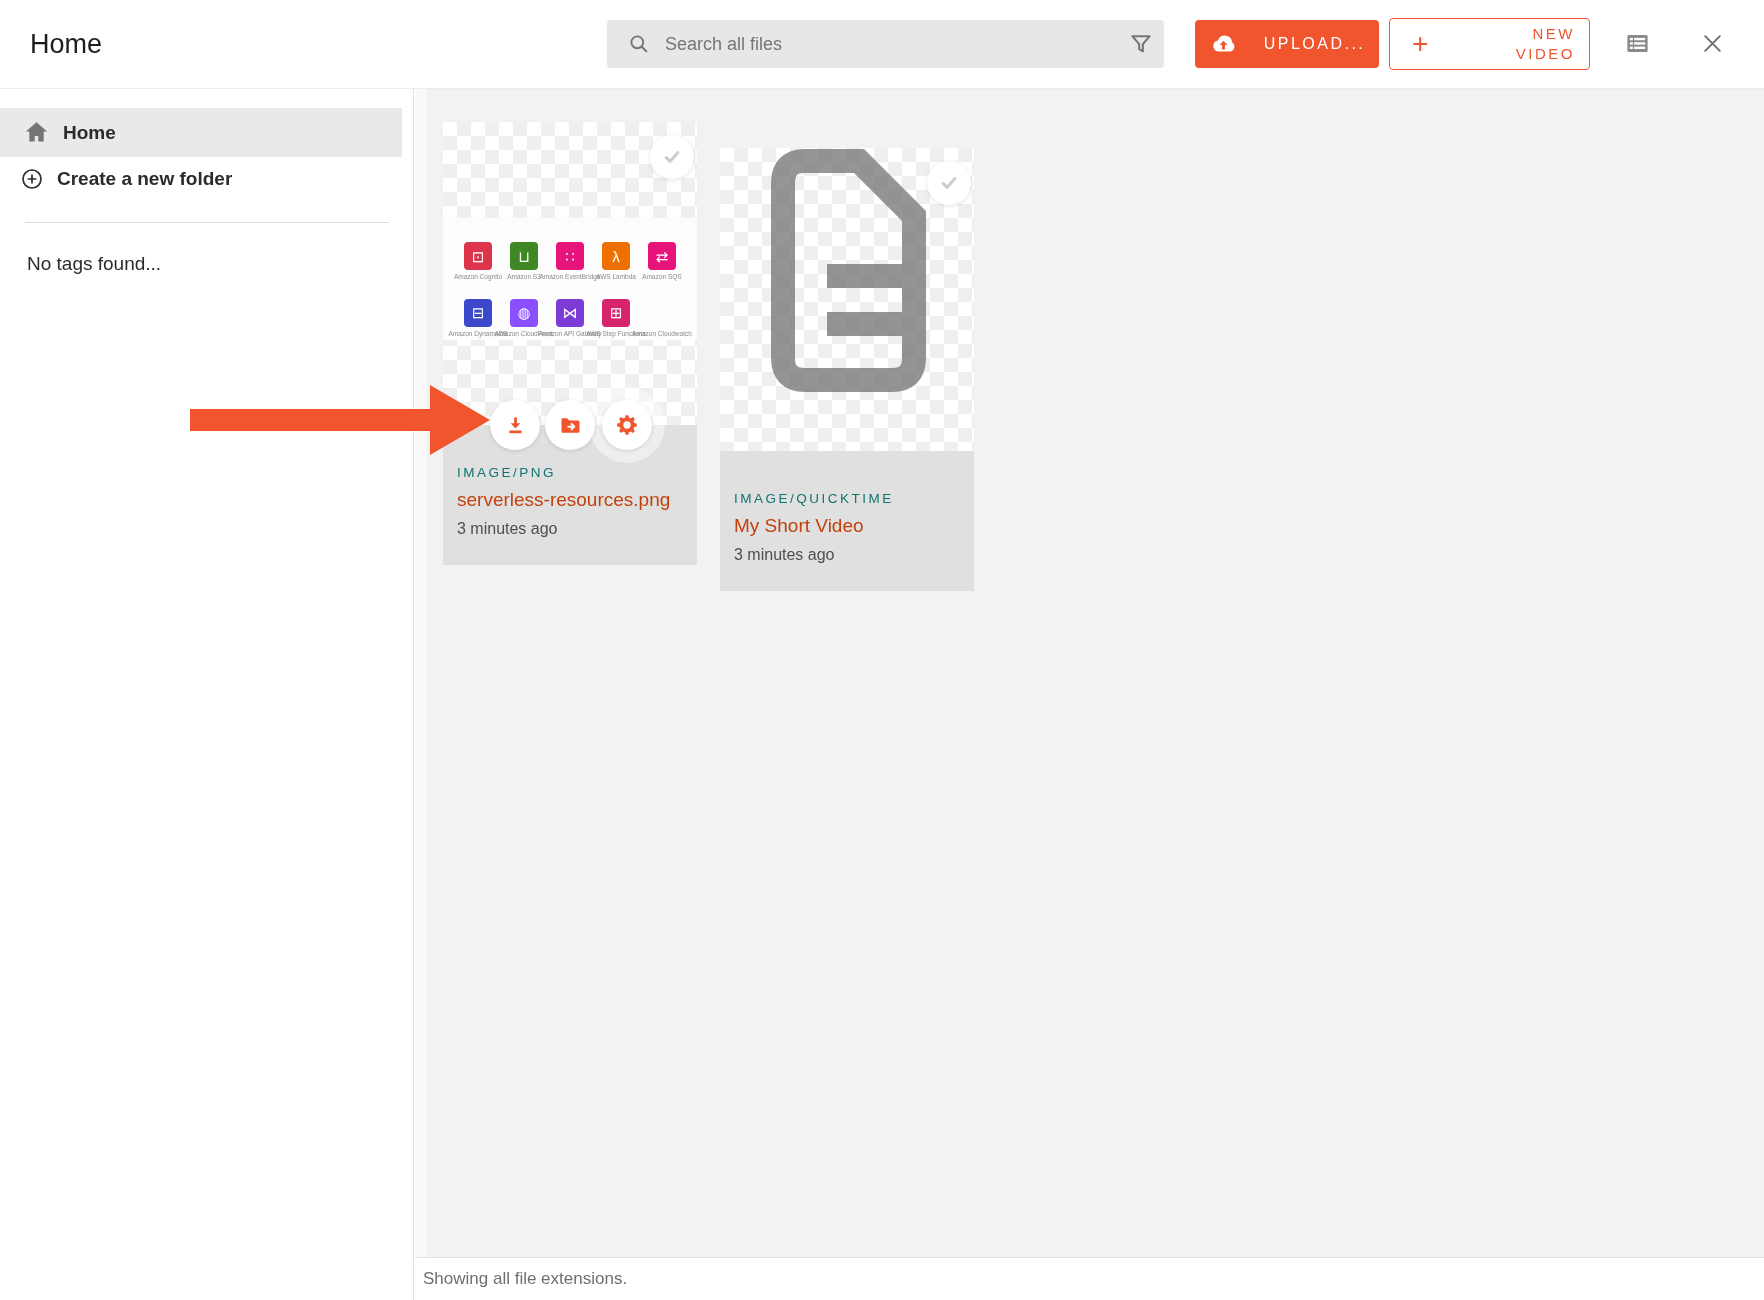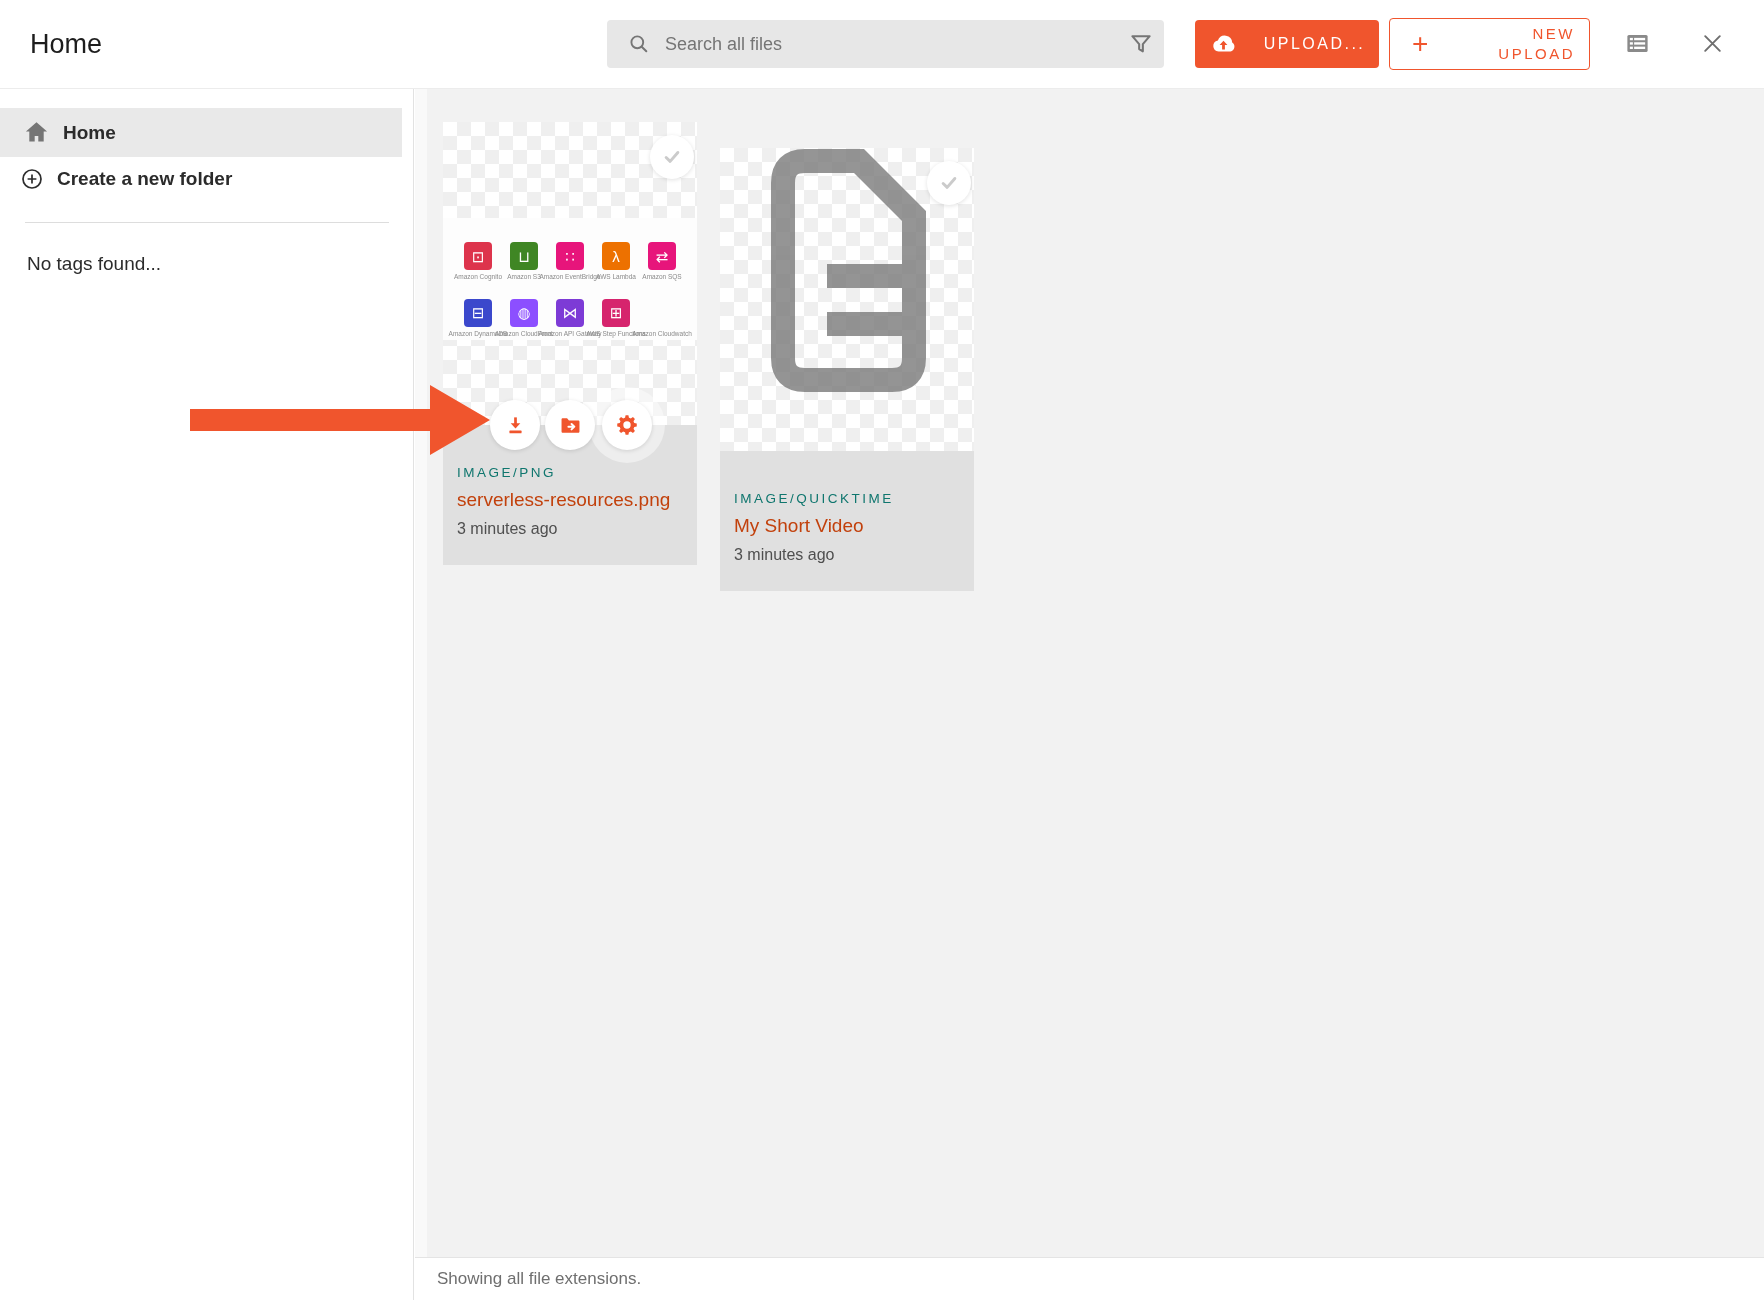--- a/index.html
+++ b/index.html
@@ -64,21 +64,21 @@
   .doc-icon{display:block;margin:26px auto 0;}
   .meta{height:140px;background:#e0e0e0;padding:40px 16px 0 14px;box-sizing:border-box;}
   .ftype{font-size:13.5px;letter-spacing:2.5px;color:#0f766e;}
   .fname{font-size:19px;color:#c2410c;margin-top:9px;}
   .ftime{font-size:16px;color:#4f4f4f;margin-top:9px;}
 
   .pointer-arrow{position:absolute;left:190px;top:385px;width:300px;height:70px;z-index:4;}
 
   
   .statusbar{position:absolute;left:415px;right:0;top:1257px;height:43px;background:#fff;
-         border-top:1px solid #e4e4e4;display:flex;align-items:center;padding-left:22px;
+         border-top:1px solid #e4e4e4;display:flex;align-items:center;padding-left:8px;
          box-sizing:border-box;font-size:17px;color:#6f6f6f;}
 </style>
 </head>
 <body>
 
 <div class="page">
 
   <header class="topbar">
     <h1 class="title">Home</h1>
 
@@ -98,21 +98,21 @@
         <path d="M23.2 8.6A7.4 7.4 0 0 0 8.9 6.4 5.6 5.6 0 0 0 9.6 17.5h11.9a4.9 4.9 0 0 0 1.7-8.9z" fill="#ffffff"></path>
         <path d="M14.5 6.8l-3.9 4.2h2.5v4.4h2.8V11h2.5z" fill="var(--accent)"></path>
       </svg>
       <span>UPLOAD...</span>
     </button>
 
     <button class="btn newfolder">
       <span class="plus">+</span>
       <span class="nf-lines">
         <span style="display:block">NEW</span>
-        <span style="display:block">UPLOAD</span>
+        <span style="display:block">VIDEO</span>
       </span>
     </button>
 
     <button class="btn iconbtn list">
       <svg width="27" height="27" viewBox="0 0 24 24">
         <rect x="3" y="4.4" width="18" height="15.2" rx="1.4" fill="#8a8a8a"></rect>
         <rect x="5.2" y="7" width="2.7" height="2.1" fill="#fff"></rect>
           <rect x="9" y="7" width="9.8" height="2.1" fill="#fff"></rect>
         <rect x="5.2" y="10.9" width="2.7" height="2.1" fill="#fff"></rect>
           <rect x="9" y="10.9" width="9.8" height="2.1" fill="#fff"></rect>

